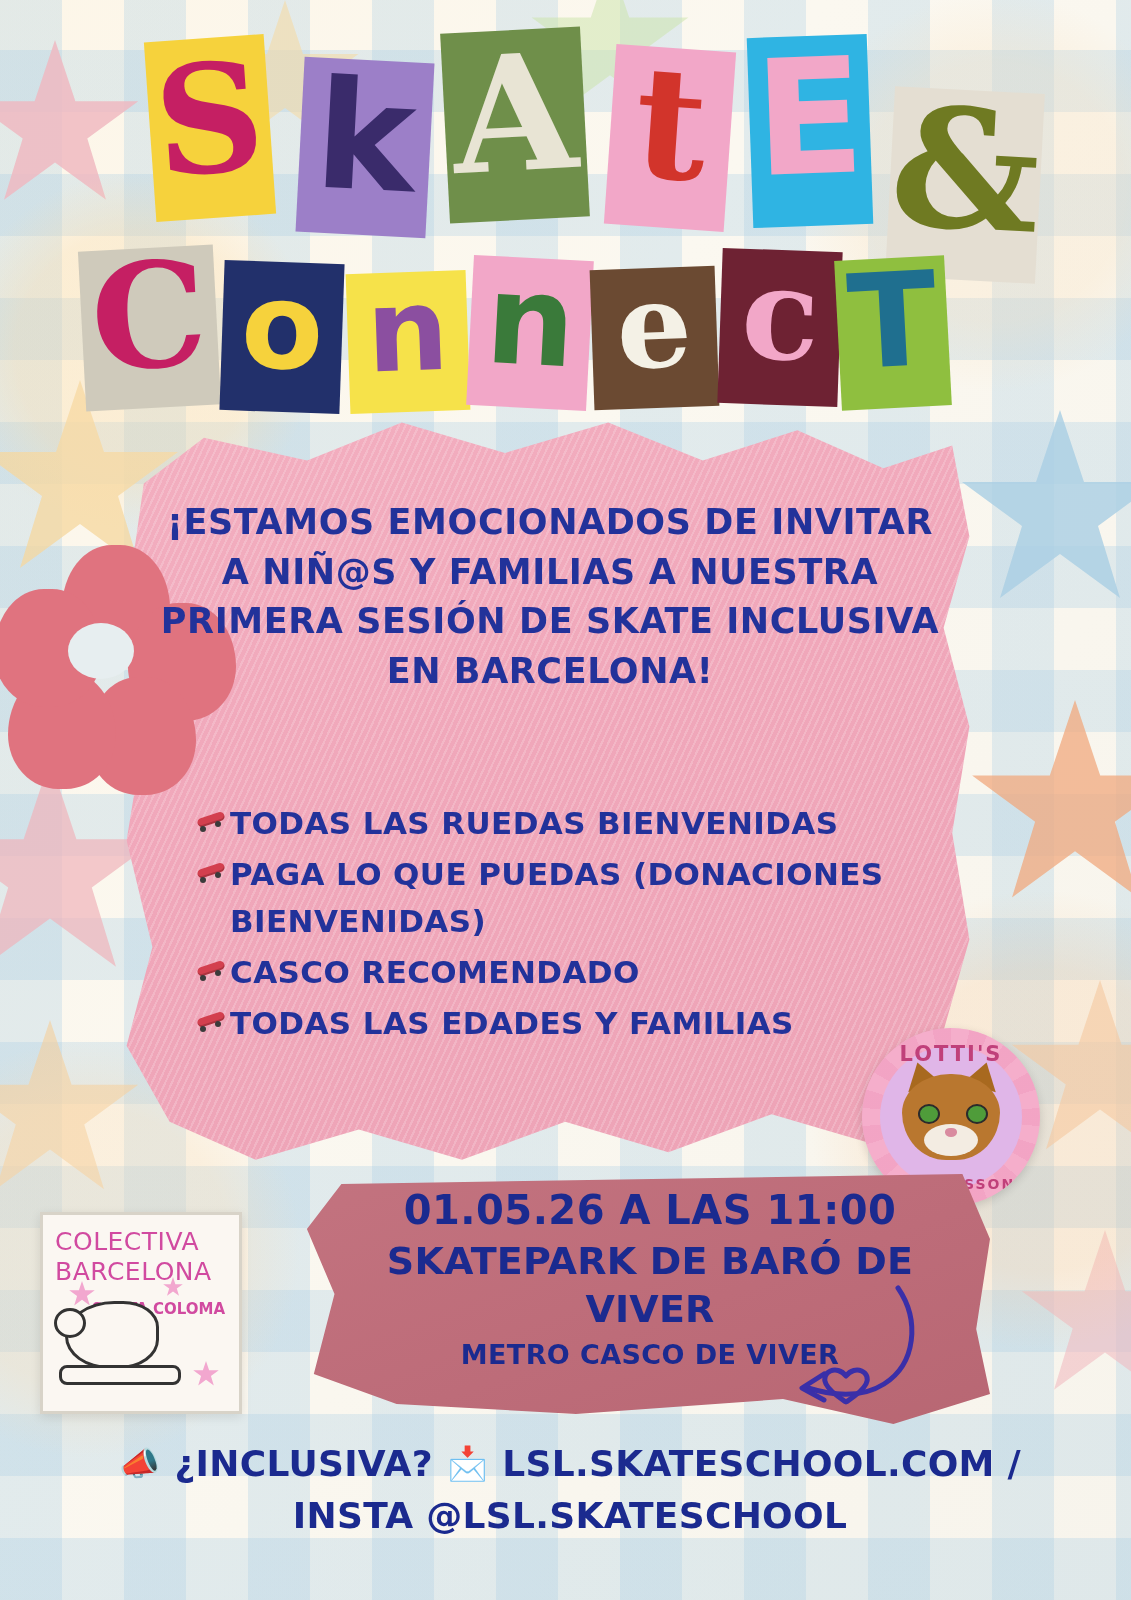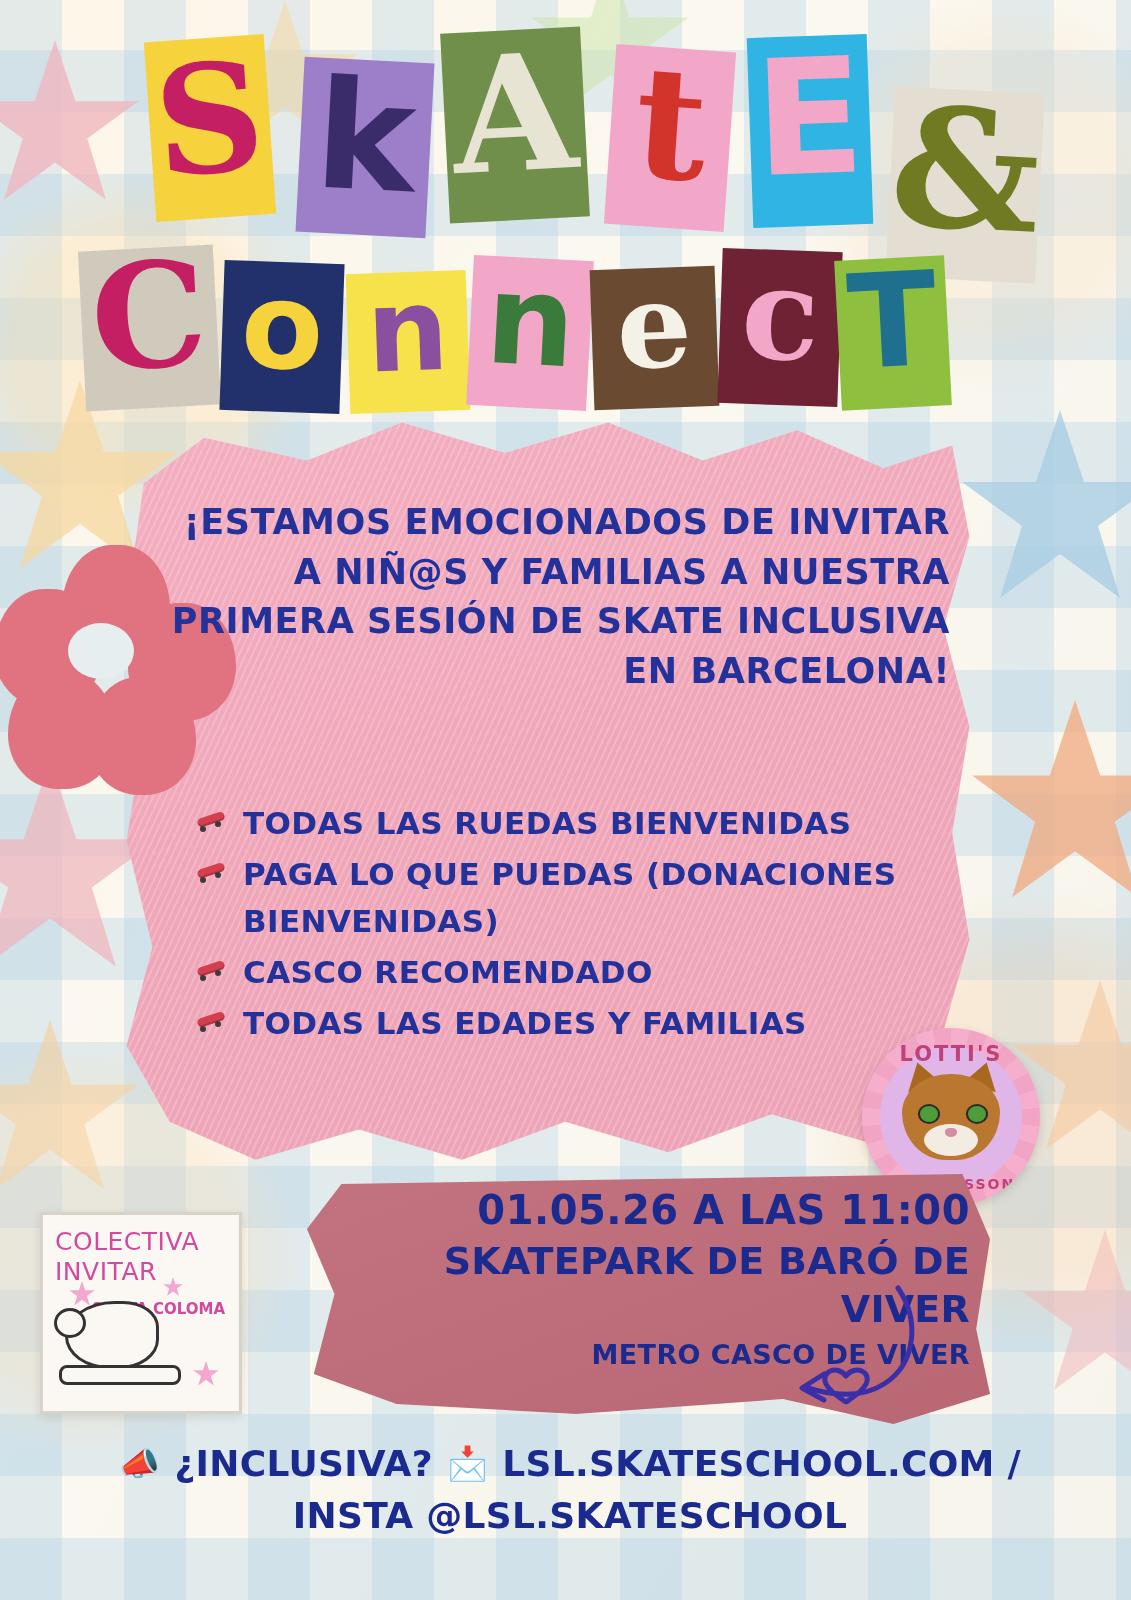--- a/index.html
+++ b/index.html
@@ -86,21 +86,21 @@
     clip-path: polygon(6% 4%, 96% 0%, 100% 26%, 98% 62%, 100% 88%, 86% 100%, 70% 90%, 40% 96%, 14% 92%, 2% 80%, 5% 48%, 1% 22%);
     box-shadow: 0 5px 14px rgba(0,0,0,.10);
   }
 
   
   .headline {
     position: absolute;
     left: 150px;
     top: 498px;
     width: 800px;
-    text-align: right;
+    text-align: center;
     color: #22329a;
     font-family: "DejaVu Sans", sans-serif;
     font-weight: 700;
     font-size: 35px;
     line-height: 1.42;
     letter-spacing: .6px;
   }
   .headline div { white-space: nowrap; }
 
   #bullets {
@@ -110,21 +110,21 @@
     width: 760px;
     color: #22329a;
     font-weight: 700;
     font-size: 31px;
     line-height: 1.52;
     letter-spacing: .4px;
   }
   #bullets .bullet {
     display: flex;
     align-items: flex-start;
-    gap: 17px;
+    gap: 4px;
     margin-bottom: 4px;
   }
   .deck {
     flex: 0 0 auto;
     width: 30px;
     height: 34px;
     position: relative;
     margin-top: 2px;
   }
   .deck .board {
@@ -146,21 +146,21 @@
   .deck .w2 { left: 19px; top: 19px; }
   .bullet .btext { flex: 1 1 auto; }
 
   
   #event {
     position: absolute;
     left: 330px;
     top: 1186px;
     width: 640px;
     color: #1b2a8f;
-    text-align: right;
+    text-align: center;
     font-weight: 700;
   }
   #event .when  { font-size: 40px; letter-spacing: .5px; line-height: 1.2; }
   #event .where { font-size: 38px; letter-spacing: .2px; line-height: 1.25; margin-top: 4px; }
   #event .metro { font-size: 27px; letter-spacing: .4px; margin-top: 6px; }
 
   
   #footer {
     position: absolute;
     left: 40px;
@@ -379,21 +379,21 @@
   </div>
 
   <svg id="arrow" viewBox="0 0 200 140">
     <path d="M160 8 C182 40, 178 84, 146 104 C124 118, 96 116, 70 108" fill="none" stroke="#3a2fa8" stroke-width="5" stroke-linecap="round"></path>
     <path d="M86 94 L64 108 L86 120" fill="none" stroke="#3a2fa8" stroke-width="5" stroke-linecap="round" stroke-linejoin="round"></path>
     <path d="M108 96 c-9-12 -26-4 -20 8 c4 8 14 14 20 18 c6-4 16-10 20-18 c6-12 -11-20 -20-8 z" fill="none" stroke="#3a2fa8" stroke-width="5" stroke-linejoin="round"></path>
   </svg>
 
   <div id="logo">
     <div class="l1">COLECTIVA</div>
-    <div class="l2">INVITAR</div>
+    <div class="l2">BARCELONA</div>
     <div class="l3">SANTA COLOMA</div>
     <div class="bird"></div>
     <div class="skate"></div>
     <div class="star-s" style="left:26px; top:66px;"></div>
     <div class="star-s" style="left:150px; top:146px;"></div>
     <div class="star-s" style="left:120px; top:62px; width:20px; height:20px;"></div>
   </div>
 
   <div id="footer">
     <div class="row1">

